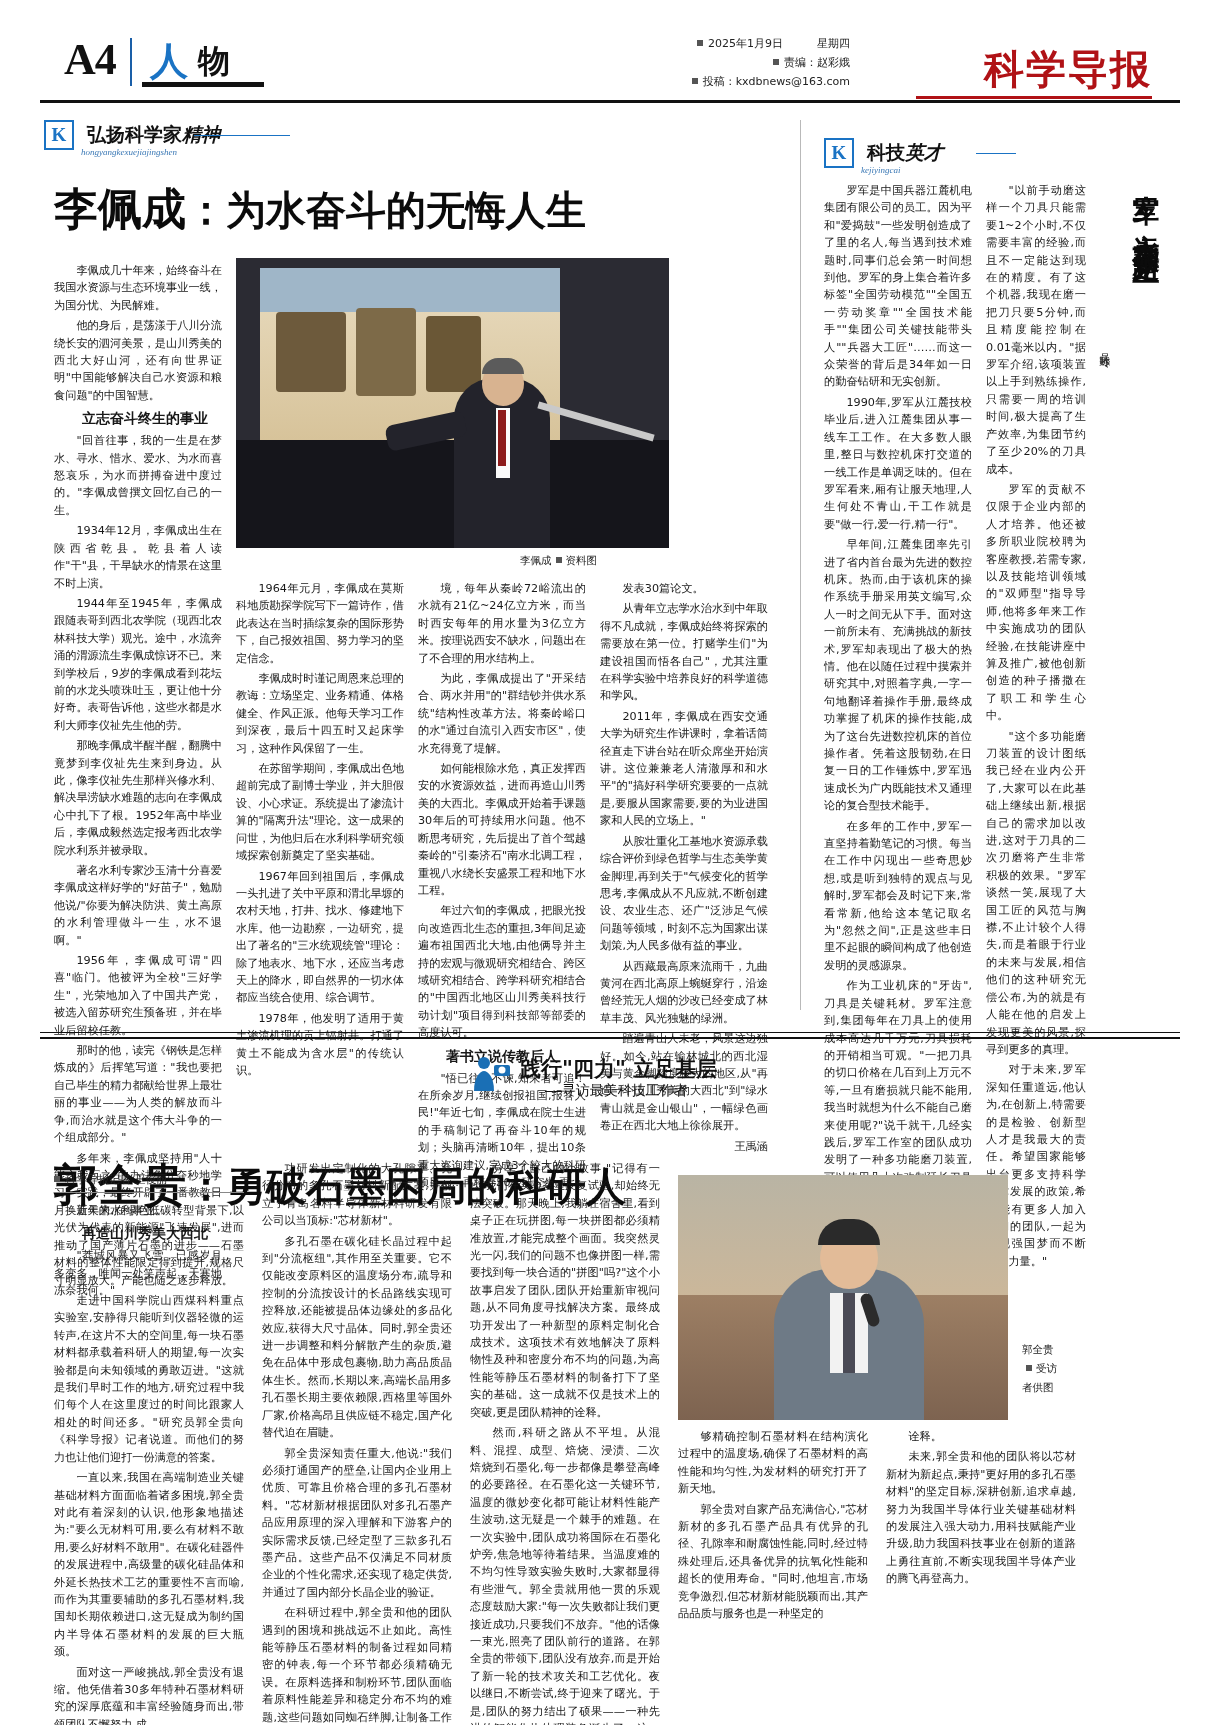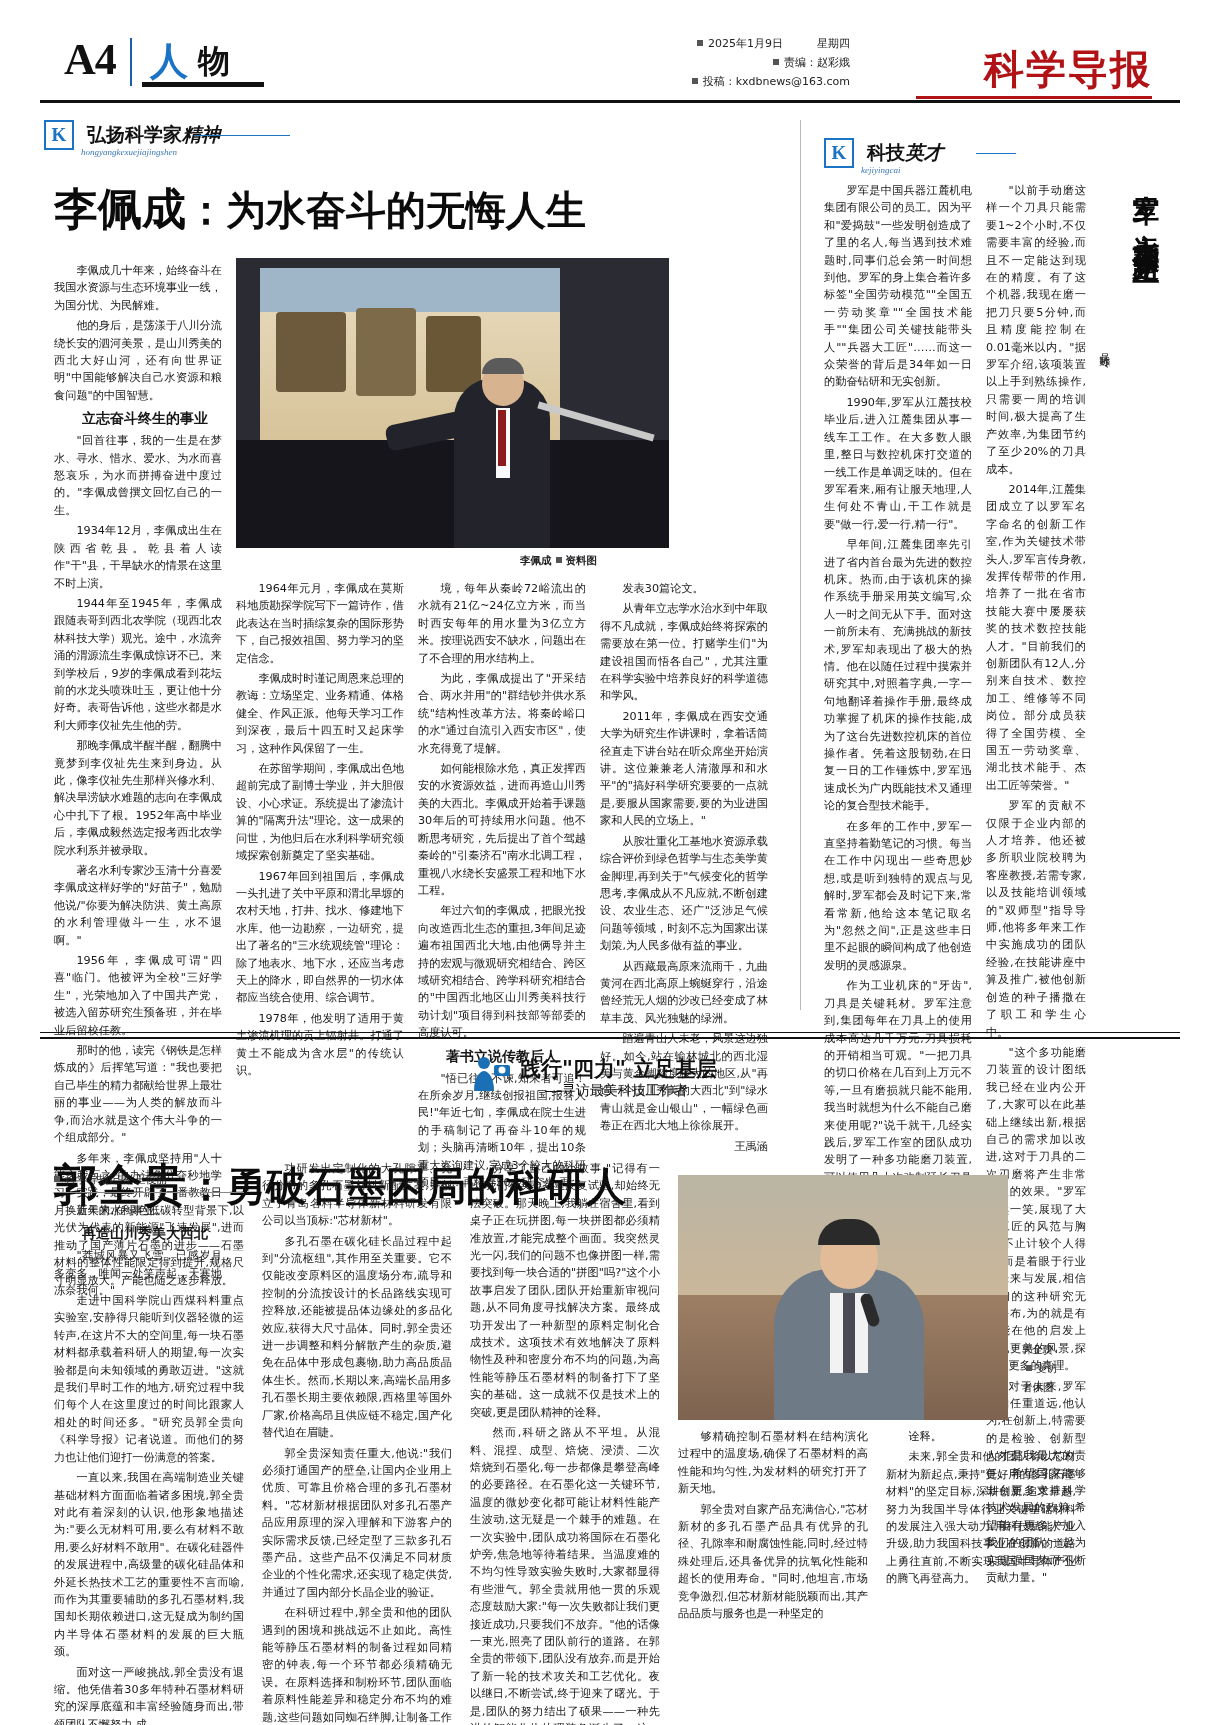--- a/index.html
+++ b/index.html
@@ -122,21 +122,21 @@
     <div class="ph-screen" style="left:190px;top:58px;width:55px;height:76px;background:#6a5736;border-radius:4px;"></div>
     <div class="ph-floor" style="left:0;top:182px;width:433px;height:108px;background:#15151b;"></div>
     <div class="ph-person" style="left:218px;top:120px;width:96px;height:170px;background:#23232b;border-radius:40px 40px 0 0;"></div>
     <div class="ph-person" style="left:246px;top:104px;width:42px;height:44px;background:#d8b390;border-radius:50%;"></div>
     <div class="ph-person" style="left:246px;top:100px;width:42px;height:16px;background:#5b5b5b;border-radius:18px 18px 0 0;"></div>
     <div class="ph-person" style="left:260px;top:150px;width:14px;height:70px;background:#fafafa;"></div>
     <div class="ph-person" style="left:262px;top:152px;width:8px;height:56px;background:#8c1b1b;"></div>
     <div class="ph-person" style="left:300px;top:160px;width:120px;height:7px;background:#c9c9c9;transform:rotate(16deg);"></div>
     <div class="ph-person" style="left:150px;top:160px;width:80px;height:26px;background:#23232b;transform:rotate(-12deg);border-radius:8px;"></div>
   </div>
-  <div class="cap" style="left:520px;top:554px;font-weight:bold;">
+  <div class="cap" style="left:520px;top:554px;">
     <span>李佩成</span><span class="sq"></span><span>资料图</span>
   </div>
 
   <div class="col" style="left:54px;top:262px;width:168px;height:700px;">
     <p>李佩成几十年来，始终奋斗在我国水资源与生态环境事业一线，为国分忧、为民解难。</p>
     <p>他的身后，是荡漾于八川分流绕长安的泗河美景，是山川秀美的西北大好山河，还有向世界证明"中国能够解决自己水资源和粮食问题"的中国智慧。</p>
     <p class="subhead">立志奋斗终生的事业</p>
     <p>"回首往事，我的一生是在梦水、寻水、惜水、爱水、为水而喜怒哀乐，为水而拼搏奋进中度过的。"李佩成曾撰文回忆自己的一生。</p>
     <p>1934年12月，李佩成出生在陕西省乾县。乾县着人读作"干"县，干旱缺水的情景在这里不时上演。</p>
     <p>1944年至1945年，李佩成跟随表哥到西北农学院（现西北农林科技大学）观光。途中，水流奔涌的渭源流生李佩成惊讶不已。来到学校后，9岁的李佩成看到花坛前的水龙头喷珠吐玉，更让他十分好奇。表哥告诉他，这些水都是水利大师李仪祉先生他的劳。</p>
@@ -191,21 +191,20 @@
 
   <div class="col" style="left:824px;top:182px;width:148px;height:828px;">
     <p>罗军是中国兵器江麓机电集团有限公司的员工。因为平和"爱捣鼓"一些发明创造成了了里的名人,每当遇到技术难题时,同事们总会第一时间想到他。罗军的身上集合着许多标签"全国劳动模范""全国五一劳动奖章""全国技术能手""集团公司关键技能带头人""兵器大工匠"……而这一众荣誉的背后是34年如一日的勤奋钻研和无实创新。</p>
     <p>1990年,罗军从江麓技校毕业后,进入江麓集团从事一线车工工作。在大多数人眼里,整日与数控机床打交道的一线工作是单调乏味的。但在罗军看来,厢有让服天地理,人生何处不青山,干工作就是要"做一行,爱一行,精一行"。</p>
     <p>早年间,江麓集团率先引进了省内首台最为先进的数控机床。热而,由于该机床的操作系统手册采用英文编写,众人一时之间无从下手。面对这一前所未有、充满挑战的新技术,罗军却表现出了极大的热情。他在以随任过程中摸索并研究其中,对照着字典,一字一句地翻译着操作手册,最终成功掌握了机床的操作技能,成为了这台先进数控机床的首位操作者。凭着这股韧劲,在日复一日的工作锤炼中,罗军迅速成长为广内既能技术又通理论的复合型技术能手。</p>
     <p>在多年的工作中,罗军一直坚持着勤笔记的习惯。每当在工作中闪现出一些奇思妙想,或是听到独特的观点与见解时,罗军都会及时记下来,常看常新,他给这本笔记取名为"忽然之间",正是这些丰日里不起眼的瞬间构成了他创造发明的灵感源泉。</p>
     <p>作为工业机床的"牙齿",刀具是关键耗材。罗军注意到,集团每年在刀具上的使用成本高达几千万元,刀具损耗的开销相当可观。"一把刀具的切口价格在几百到上万元不等,一旦有磨损就只能不能用,我当时就想为什么不能自己磨来使用呢?"说千就干,几经实践后,罗军工作室的团队成功发明了一种多功能磨刀装置,可以使用几十次改制延长刀具使用寿命。</p>
   </div>
   <div class="col" style="left:986px;top:182px;width:100px;height:828px;">
     <p>"以前手动磨这样一个刀具只能需要1~2个小时,不仅需要丰富的经验,而且不一定能达到现在的精度。有了这个机器,我现在磨一把刀只要5分钟,而且精度能控制在0.01毫米以内。"据罗军介绍,该项装置以上手到熟练操作,只需要一周的培训时间,极大提高了生产效率,为集团节约了至少20%的刀具成本。</p>
-    <p>2014年,江麓集团成立了以罗军名字命名的创新工作室,作为关键技术带头人,罗军言传身教,发挥传帮带的作用,培养了一批在省市技能大赛中屡屡获奖的技术数控技能人才。"目前我们的创新团队有12人,分别来自技术、数控加工、维修等不同岗位。部分成员获得了全国劳模、全国五一劳动奖章、湖北技术能手、杰出工匠等荣誉。"</p>
     <p>罗军的贡献不仅限于企业内部的人才培养。他还被多所职业院校聘为客座教授,若需专家,以及技能培训领域的"双师型"指导导师,他将多年来工作中实施成功的团队经验,在技能讲座中算及推广,被他创新创造的种子播撒在了职工和学生心中。</p>
     <p>"这个多功能磨刀装置的设计图纸我已经在业内公开了,大家可以在此基础上继续出新,根据自己的需求加以改进,这对于刀具的二次刃磨将产生非常积极的效果。"罗军谈然一笑,展现了大国工匠的风范与胸襟,不止计较个人得失,而是着眼于行业的未来与发展,相信他们的这种研究无偿公布,为的就是有人能在他的启发上发现更美的风景,探寻到更多的真理。</p>
     <p>对于未来,罗军深知任重道远,他认为,在创新上,特需要的是检验、创新型人才是我最大的责任。希望国家能够出台更多支持科学技术发展的政策,希望能有更多人加入我们的团队,一起为实现强国梦而不断贡献力量。"</p>
   </div>
 
   <div class="hr-thin" style="left:40px;top:1032px;width:1140px;"></div>
   <div class="hr-thick" style="left:40px;top:1037px;width:1140px;"></div>
 
   <div class="banner">
     <svg class="ico" viewBox="0 0 44 40">

